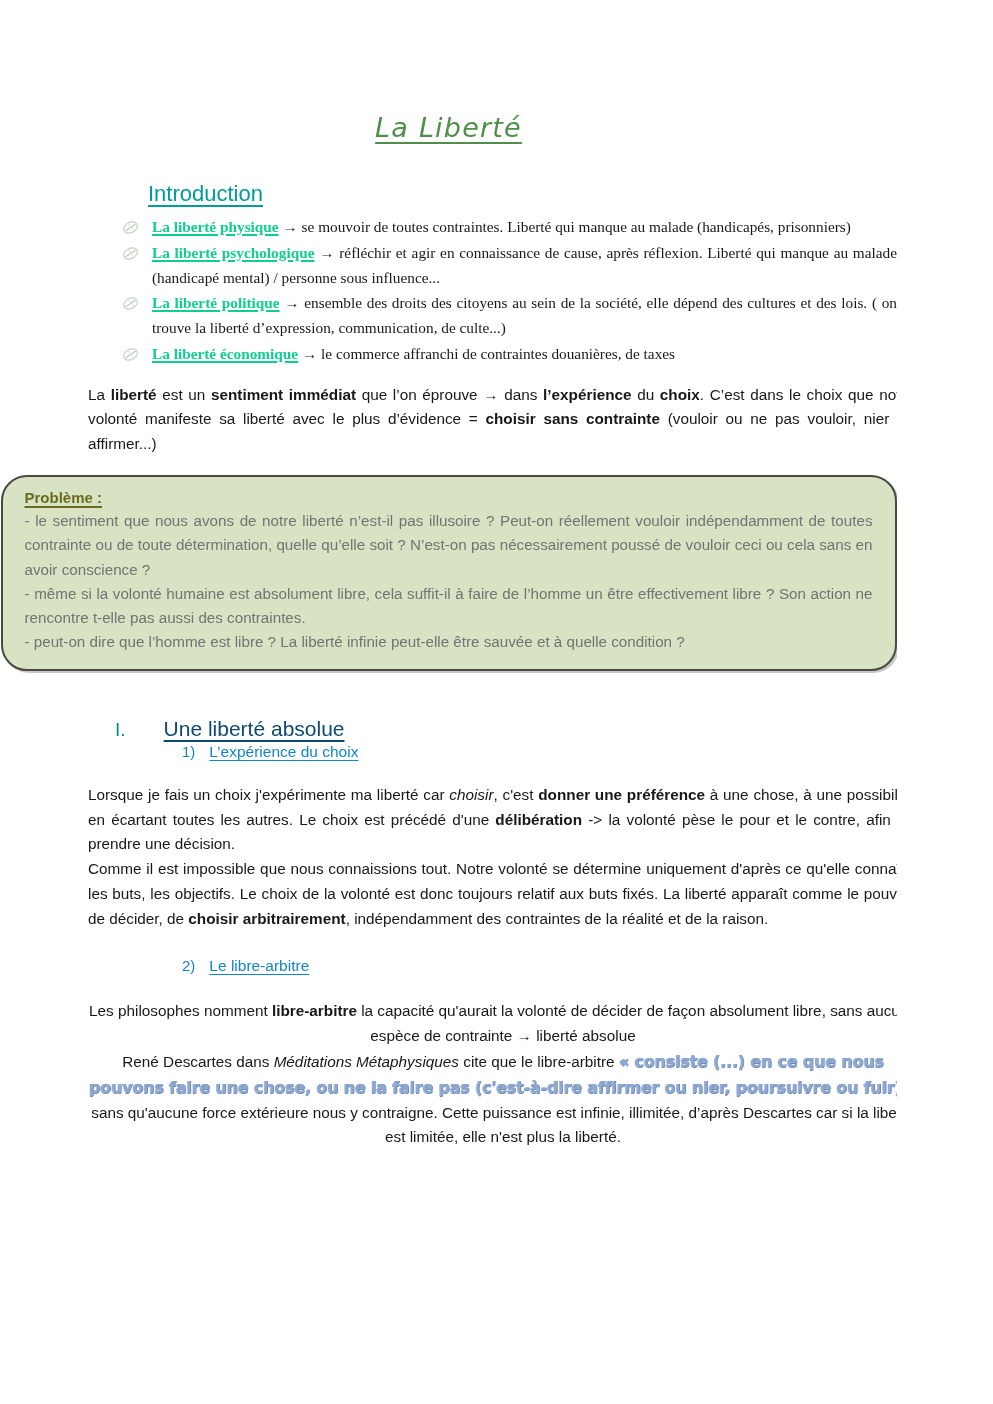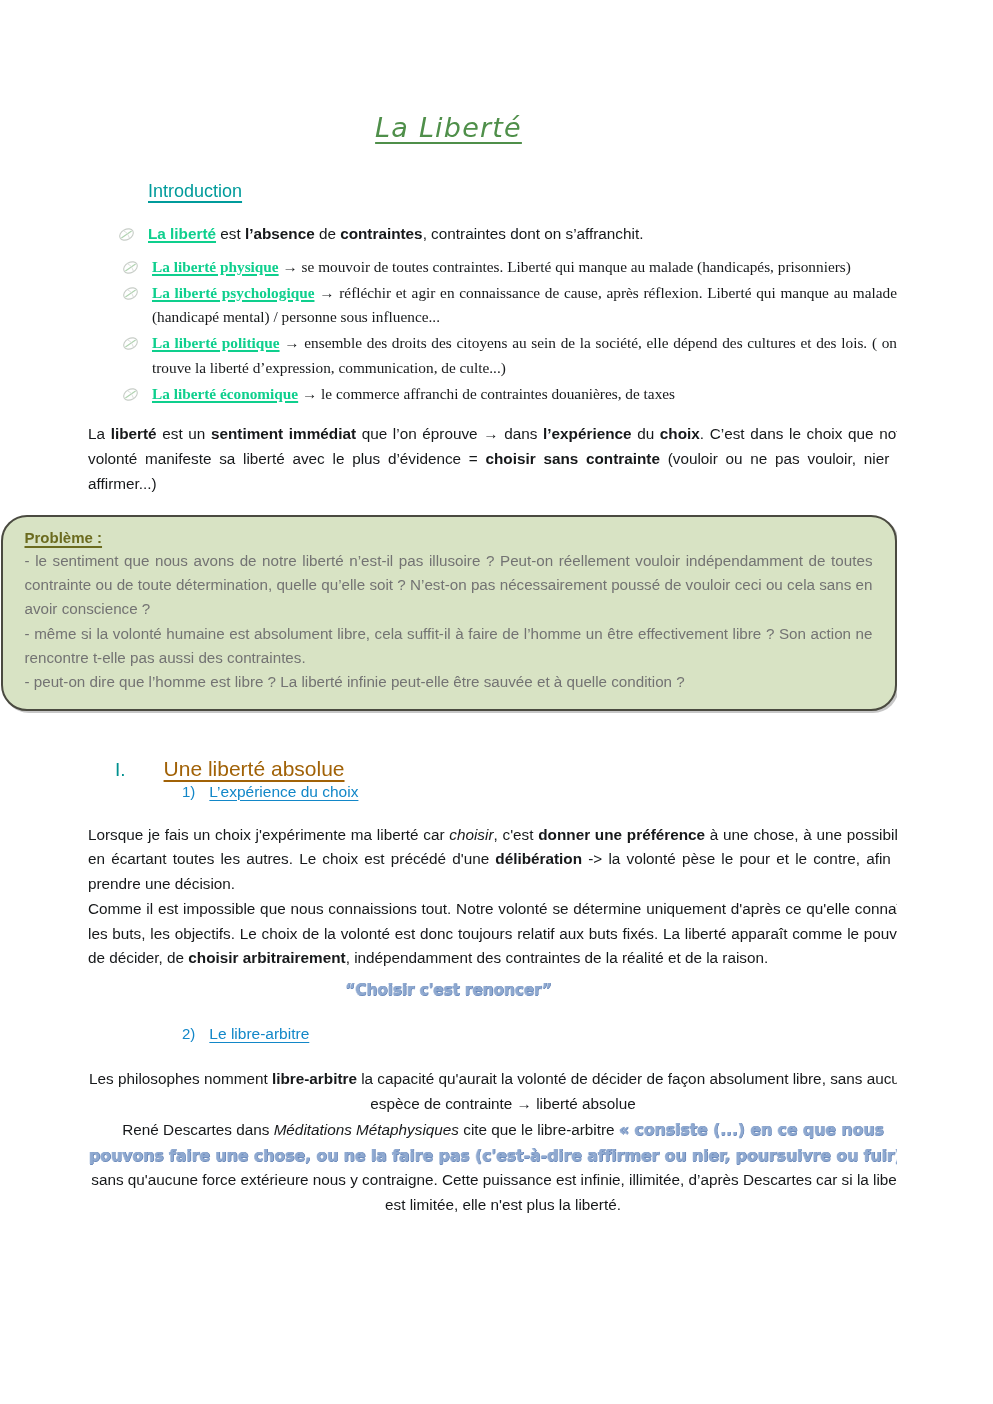--- a/index.html
+++ b/index.html
@@ -34,42 +34,42 @@
     text-decoration: underline;
     text-decoration-color: #4f8f4a;
     text-underline-offset: 5px;
     text-decoration-thickness: 1.5px;
     font-style: italic;
   }
 
   
   .h-intro {
     margin: 24px 0 0 148px;
-    font-size: 18px;
+    font-size: 22px;
     font-weight: 400;
     color: #009B9B;
     text-decoration: underline;
     text-underline-offset: 4px;
     text-decoration-thickness: 1.6px;
     display: inline-block;
   }
 
   .section-row {
     margin: 0 0 0 115px;
     display: flex;
     align-items: baseline;
     gap: 38px;
   }
   .sec-num {
     font-size: 19px;
     color: #00908F;
   }
   .h-section {
     font-size: 21px;
-    color: #a16207;
+    color: #0c4a6e;
     text-decoration: underline;
     text-underline-offset: 4px;
     text-decoration-thickness: 1.6px;
   }
 
   .subsection-row {
     margin: 2px 0 0 182px;
     display: flex;
     align-items: baseline;
     gap: 14px;
@@ -202,30 +202,20 @@
 <body>
 
 <div class="page">
 
   <h1 class="doc-title">La Liberté</h1>
 
   <div style="margin-top:14px;">
     <span class="h-intro">Introduction</span>
   </div>
 
-  <div class="bullet-line" style="margin-top:20px;">
-    <svg class="pen-icon" viewBox="0 0 20 20">
-      <ellipse cx="10" cy="10" rx="8.5" ry="6" fill="none" stroke="#9aa59a" stroke-width="1.3" transform="rotate(-28 10 10)"></ellipse>
-      <path d="M4 14 L16 6" stroke="#6faf6f" stroke-width="1.4" fill="none"></path>
-      <path d="M6.5 5.5 C10 7, 12 10, 13.5 14.5" stroke="#b5bdb5" stroke-width="1.1" fill="none"></path>
-    </svg>
-    <div class="bullet-text">
-      <span class="green-link">La liberté</span><span> est </span><b>l’absence</b><span> de </span><b>contraintes</b><span>, contraintes dont on s’affranchit.</span>
-    </div>
-  </div>
 
 
   <div class="b-list">
 
     <div class="bullet-line indent">
       <svg class="pen-icon" viewBox="0 0 20 20">
         <ellipse cx="10" cy="10" rx="8.5" ry="6" fill="none" stroke="#9aa59a" stroke-width="1.3" transform="rotate(-28 10 10)"></ellipse>
         <path d="M4 14 L16 6" stroke="#6faf6f" stroke-width="1.4" fill="none"></path>
         <path d="M6.5 5.5 C10 7, 12 10, 13.5 14.5" stroke="#b5bdb5" stroke-width="1.1" fill="none"></path>
       </svg>
@@ -292,21 +282,20 @@
   </div>
 
   <div class="para-block body-text" style="margin-top:22px;">
     <span>Lorsque je fais un choix j'expérimente ma liberté car </span><i>choisir</i><span>, c'est </span><b>donner une préférence</b><span> à une chose, à une possibilité en écartant toutes les autres. Le choix est précédé d'une </span><b>délibération</b><span> -&gt; la volonté pèse le pour et le contre, afin de prendre une décision.</span>
   </div>
 
   <div class="para-block body-text" style="margin-top:0;">
     <span>Comme il est impossible que nous connaissions tout. Notre volonté se détermine uniquement d'après ce qu'elle connaît : les buts, les objectifs. Le choix de la volonté est donc toujours relatif aux buts fixés. La liberté apparaît comme le pouvoir de décider, de </span><b>choisir arbitrairement</b><span>, indépendamment des contraintes de la réalité et de la raison.</span>
   </div>
 
-  <div class="center-quote deco-quote">“Choisir c'est renoncer”</div>
 
   <div class="gap-med"></div>
 
   <div class="subsection-row" style="margin-top:0;">
     <span class="sub-num">2)</span>
     <span class="h-sub">Le libre-arbitre</span>
   </div>
 
   <div class="para-left body-text" style="margin-top:24px;">
     <span>Les philosophes nomment </span><b>libre-arbitre</b><span> la capacité qu'aurait la volonté de décider de façon absolument libre, sans aucune espèce de contrainte → liberté absolue</span>

